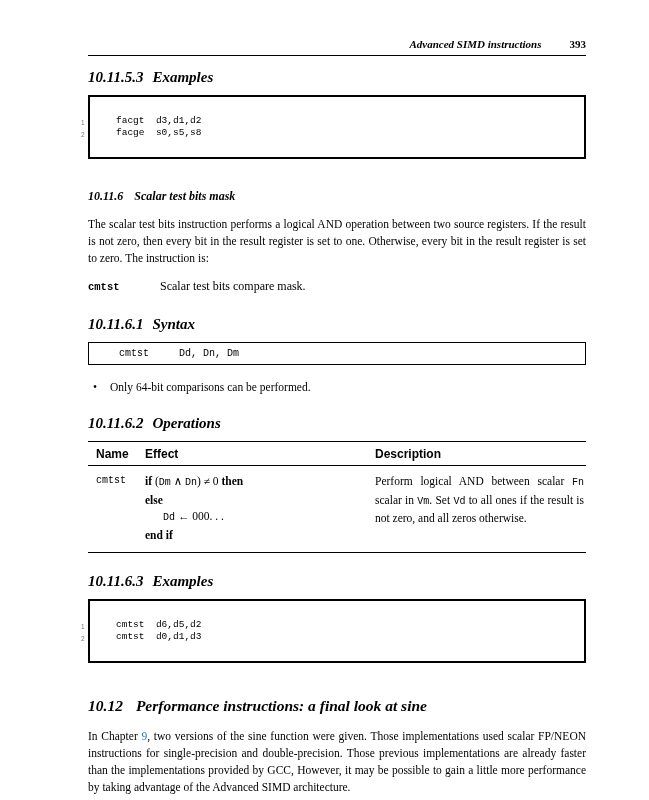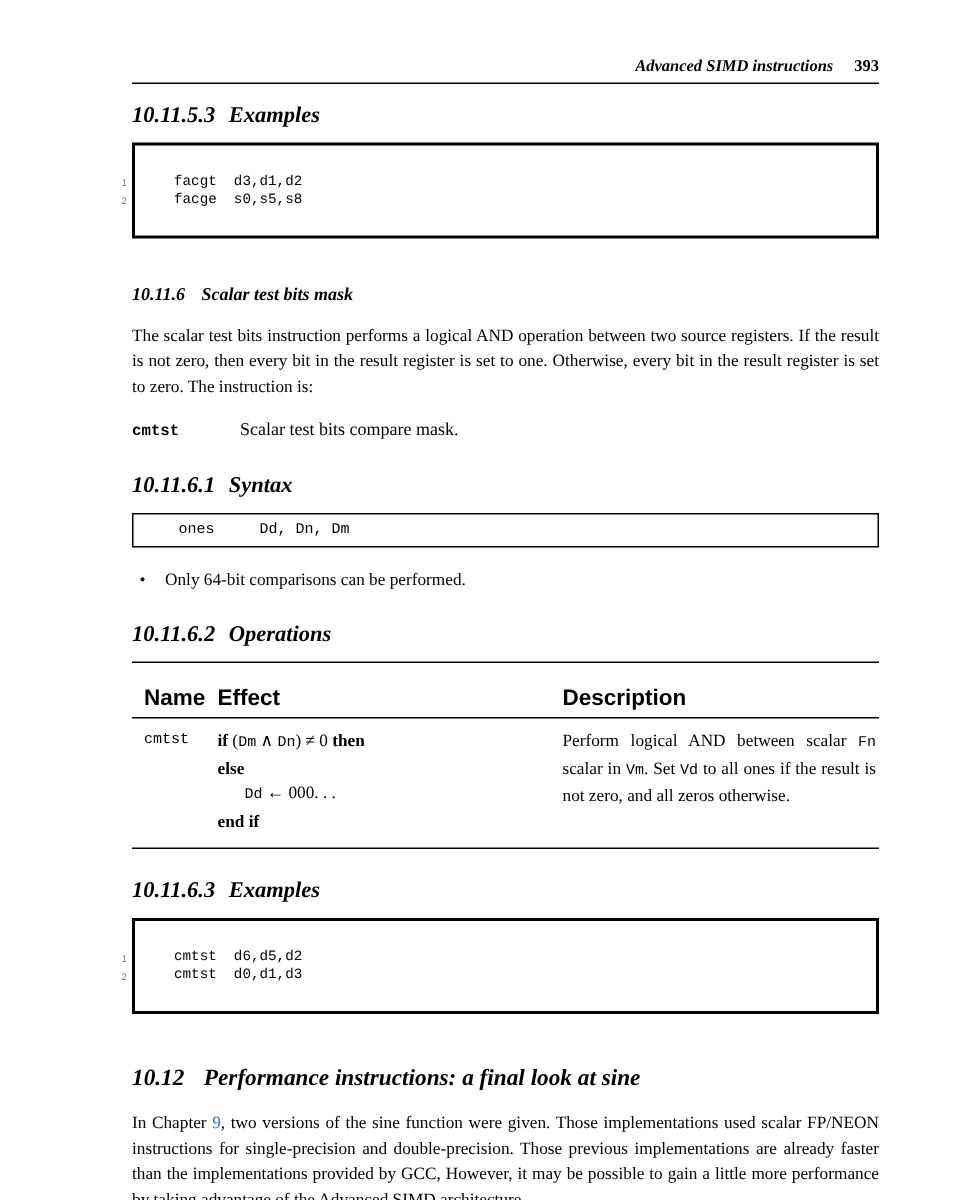--- a/index.html
+++ b/index.html
@@ -13,21 +13,21 @@
   }
   .content {
     position: absolute;
     left: 88px; top: 38px;
     width: 498px;
   }
 
   
   .running-header {
     display: flex; justify-content: flex-end; align-items: flex-end;
-    gap: 14px;
+    gap: 28px;
     padding-bottom: 5px;
     border-bottom: 1.2px solid #000;
   }
   .running-title { font-style: italic; font-weight: bold; font-size: 11px; }
   .page-number { font-weight: bold; font-size: 11px; }
 
   
   .h-sub3 { font-style: italic; font-weight: bold; font-size: 15px; }
   .h-sub3 .h-num { margin-right: 9px; }
   .h-sub2 { font-style: italic; font-weight: bold; font-size: 12px; }
@@ -99,23 +99,23 @@
   
   .ops-table { margin-top: 9px; }
   .t-header, .t-row {
     display: grid;
     grid-template-columns: 49px 230px 1fr;
     padding-left: 8px;
   }
   .t-header {
     border-top: 1.2px solid #000;
     border-bottom: 1.2px solid #000;
-    padding-top: 15px; padding-bottom: 4px;
+    padding-top: 5px; padding-bottom: 4px;
     font-family: "Liberation Sans", sans-serif;
-    font-weight: bold; font-size: 15px;
+    font-weight: bold; font-size: 12px;
   }
   .t-row {
     padding-top: 7px; padding-bottom: 9px;
     border-bottom: 1.2px solid #000;
   }
   .cell-name {
     font-family: "Liberation Mono", monospace;
     font-size: 10px;
     padding-top: 2px;
   }
@@ -156,21 +156,21 @@
 
   <div class="def-row">
     <span class="def-term">cmtst</span>
     <span class="def-text">Scalar test bits compare mask.</span>
   </div>
 
   <div id="h-syntax" class="h-sub3">
     <span class="h-num">10.11.6.1</span><span>Syntax</span>
   </div>
 
-  <div class="syntax-box">ones     Dd, Dn, Dm</div>
+  <div class="syntax-box">cmtst     Dd, Dn, Dm</div>
 
   <div class="bullet-row">
     <span class="bullet-marker">•</span>
     <span>Only 64-bit comparisons can be performed.</span>
   </div>
 
   <div id="h-ops" class="h-sub3">
     <span class="h-num">10.11.6.2</span><span>Operations</span>
   </div>
 

